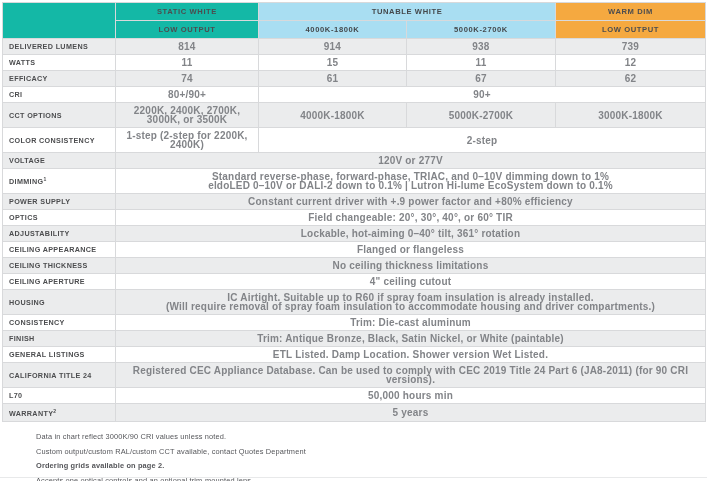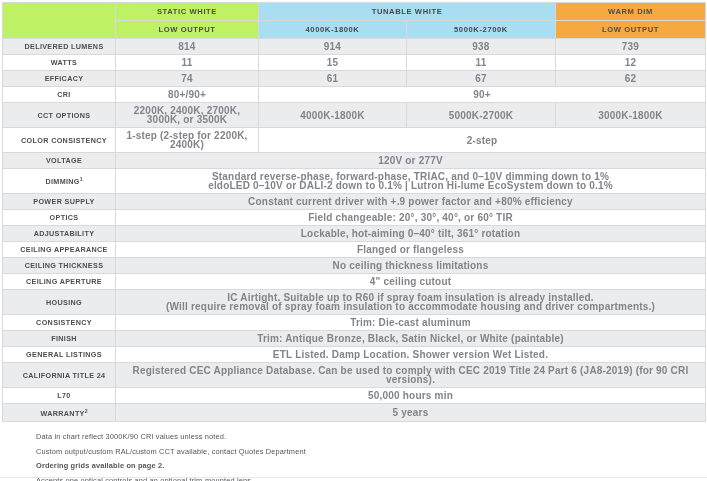--- a/index.html
+++ b/index.html
@@ -3,25 +3,25 @@
 <meta charset="utf-8">
 <style>
   html,body{margin:0;padding:0;background:#fff;}
   body{width:707px;height:481px;position:relative;font-family:"Liberation Sans",sans-serif;
        -webkit-font-smoothing:antialiased;color:#4c4d4f;overflow:hidden;}
   .wrap{padding:2px 2px 0 2px;}
   table{border-collapse:collapse;table-layout:fixed;width:703px;}
   th,td{border:1px solid var(--border,#d8d9db);vertical-align:middle;
         font-size:7.5px;line-height:9px;padding:3px 4px;}
   thead th{font-weight:bold;text-align:center;letter-spacing:.6px;font-size:7.6px;
-           color:#4c4d4f;height:11px;background:#bef264;}
+           color:#4c4d4f;height:11px;background:#14b8a6;}
   thead th.blue{background:var(--blue,#a9def2);color:#44484b;}
   thead th.orange{background:var(--orange,#f5a940);color:#4c4d4f;}
-  tbody th{font-weight:bold;text-align:center;letter-spacing:.35px;font-size:7.2px;
-           color:#4c4d4f;padding-left:14px;white-space:nowrap;}
+  tbody th{font-weight:bold;text-align:left;letter-spacing:.35px;font-size:7.2px;
+           color:#4c4d4f;padding-left:6px;white-space:nowrap;}
   tbody td{text-align:center;color:#828488;font-size:10px;letter-spacing:.2px;padding:3px 8px;font-weight:bold;}
   tbody tr:nth-child(odd) th,tbody tr:nth-child(odd) td{background:var(--stripe,#ebeced);}
   tbody tr:nth-child(even) th,tbody tr:nth-child(even) td{background:#ffffff;}
   sup{font-size:5px;letter-spacing:0;}
   .two div{padding:0;}
   .footer{margin:6px 0 0 4px;color:#55565a;}
   .fline{font-size:7.4px;line-height:10.4px;letter-spacing:.15px;margin-left:30px;}
   .fline.bold{font-weight:bold;}
   .fline sup{font-size:5.2px;vertical-align:4px;}
   .bottom-rule{position:absolute;left:0;right:0;top:477px;border-top:1px solid #e8e9ea;}
@@ -140,21 +140,21 @@
     <tr>
       <th>FINISH</th>
       <td colspan="4">Trim: Antique Bronze, Black, Satin Nickel, or White (paintable)</td>
     </tr>
     <tr>
       <th>GENERAL LISTINGS</th>
       <td colspan="4">ETL Listed. Damp Location. Shower version Wet Listed.</td>
     </tr>
     <tr>
       <th>CALIFORNIA TITLE 24</th>
-      <td colspan="4">Registered CEC Appliance Database. Can be used to comply with CEC 2019 Title 24 Part 6 (JA8-2019) (for 90 CRI versions).</td>
+      <td colspan="4">Registered CEC Appliance Database. Can be used to comply with CEC 2019 Title 24 Part 6 (JA8-2011) (for 90 CRI versions).</td>
     </tr>
     <tr>
       <th>L70</th>
       <td colspan="4">50,000 hours min</td>
     </tr>
     <tr>
       <th><span>WARRANTY</span><sup>2</sup></th>
       <td colspan="4">5 years</td>
     </tr>
   </tbody>

